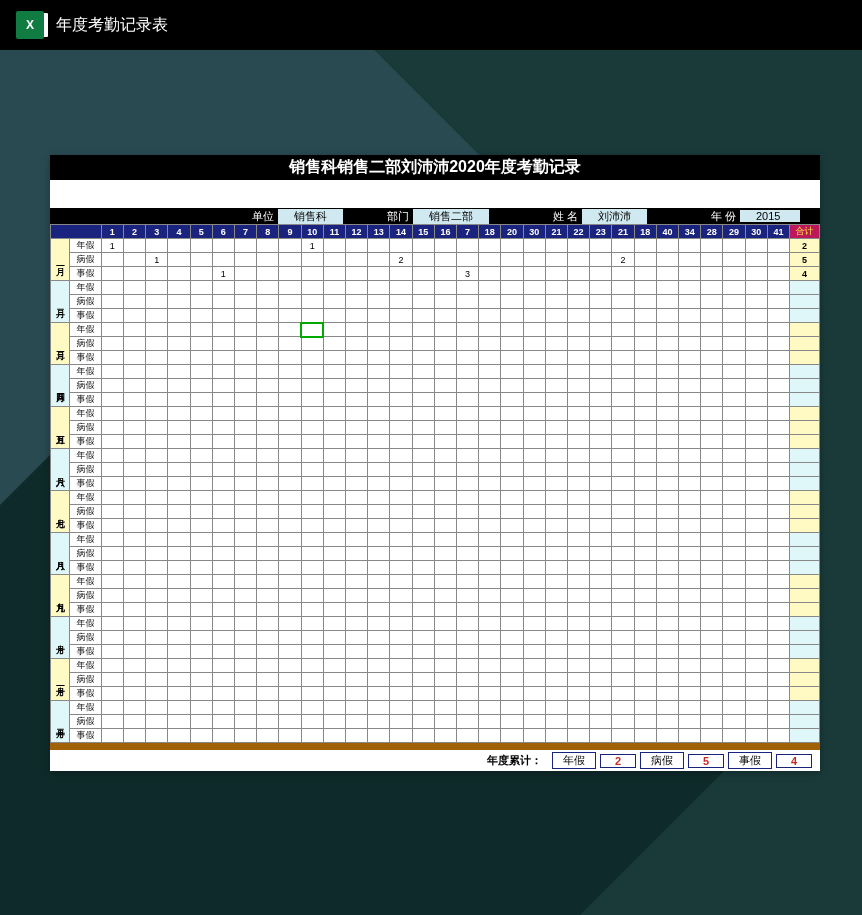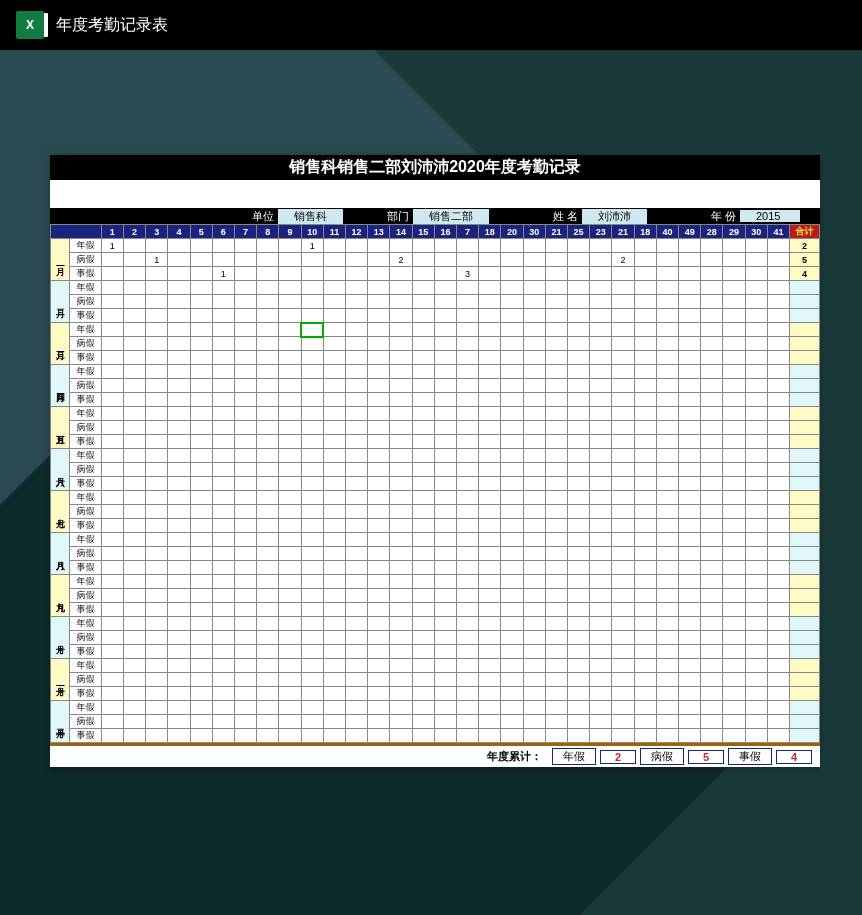--- a/index.html
+++ b/index.html
@@ -118,23 +118,23 @@
   height: 13px;
   padding: 0;
   overflow: hidden;
 }
 .day-header {
   background: #1a237e;
   color: #fff;
   font-weight: bold;
 }
 .total-header {
-  background: #b91c1c;
+  background: #be185d;
   color: #ffeb3b;
-  font-weight: bold;
+  font-weight: normal;
   margin-left: 48px;
 }
 .month-cell {
   background: #fff9c4;
   font-weight: bold;
   writing-mode: vertical-rl;
   text-orientation: upright;
   font-size: 10px;
 }
 .month-cell.even { background: #e0f7fa; }
@@ -150,21 +150,21 @@
   outline: 2px solid #0a0;
   outline-offset: -1px;
 }
 .footer-row {
   display: flex;
   align-items: center;
   justify-content: flex-end;
   padding: 2px 8px;
   gap: 4px;
   background: #fff;
-  border-top: 3px solid #a16207;
+  border-top: 7px solid #a16207;
   font-size: 11px;
 }
 .footer-label { font-weight: bold; padding: 0 6px; }
 .footer-box {
   border: 1px solid #1a237e;
   padding: 0 10px;
   min-width: 36px;
   text-align: center;
 }
 .footer-val { color: #c62828; font-weight: bold; }
@@ -221,26 +221,26 @@
         <th class="day-header">12</th>
         <th class="day-header">13</th>
         <th class="day-header">14</th>
         <th class="day-header">15</th>
         <th class="day-header">16</th>
         <th class="day-header">7</th>
         <th class="day-header">18</th>
         <th class="day-header">20</th>
         <th class="day-header">30</th>
         <th class="day-header">21</th>
-        <th class="day-header">25</th>
+        <th class="day-header">22</th>
         <th class="day-header">23</th>
         <th class="day-header">21</th>
         <th class="day-header">18</th>
         <th class="day-header">40</th>
-        <th class="day-header">49</th>
+        <th class="day-header">34</th>
         <th class="day-header">28</th>
         <th class="day-header">29</th>
         <th class="day-header">30</th>
         <th class="day-header">41</th>
         <th class="total-header">合计</th>
       </tr>
     </thead>
     <tbody id="grid-body">
         <tr>
           <td rowspan="3" class="month-cell">一月</td>

